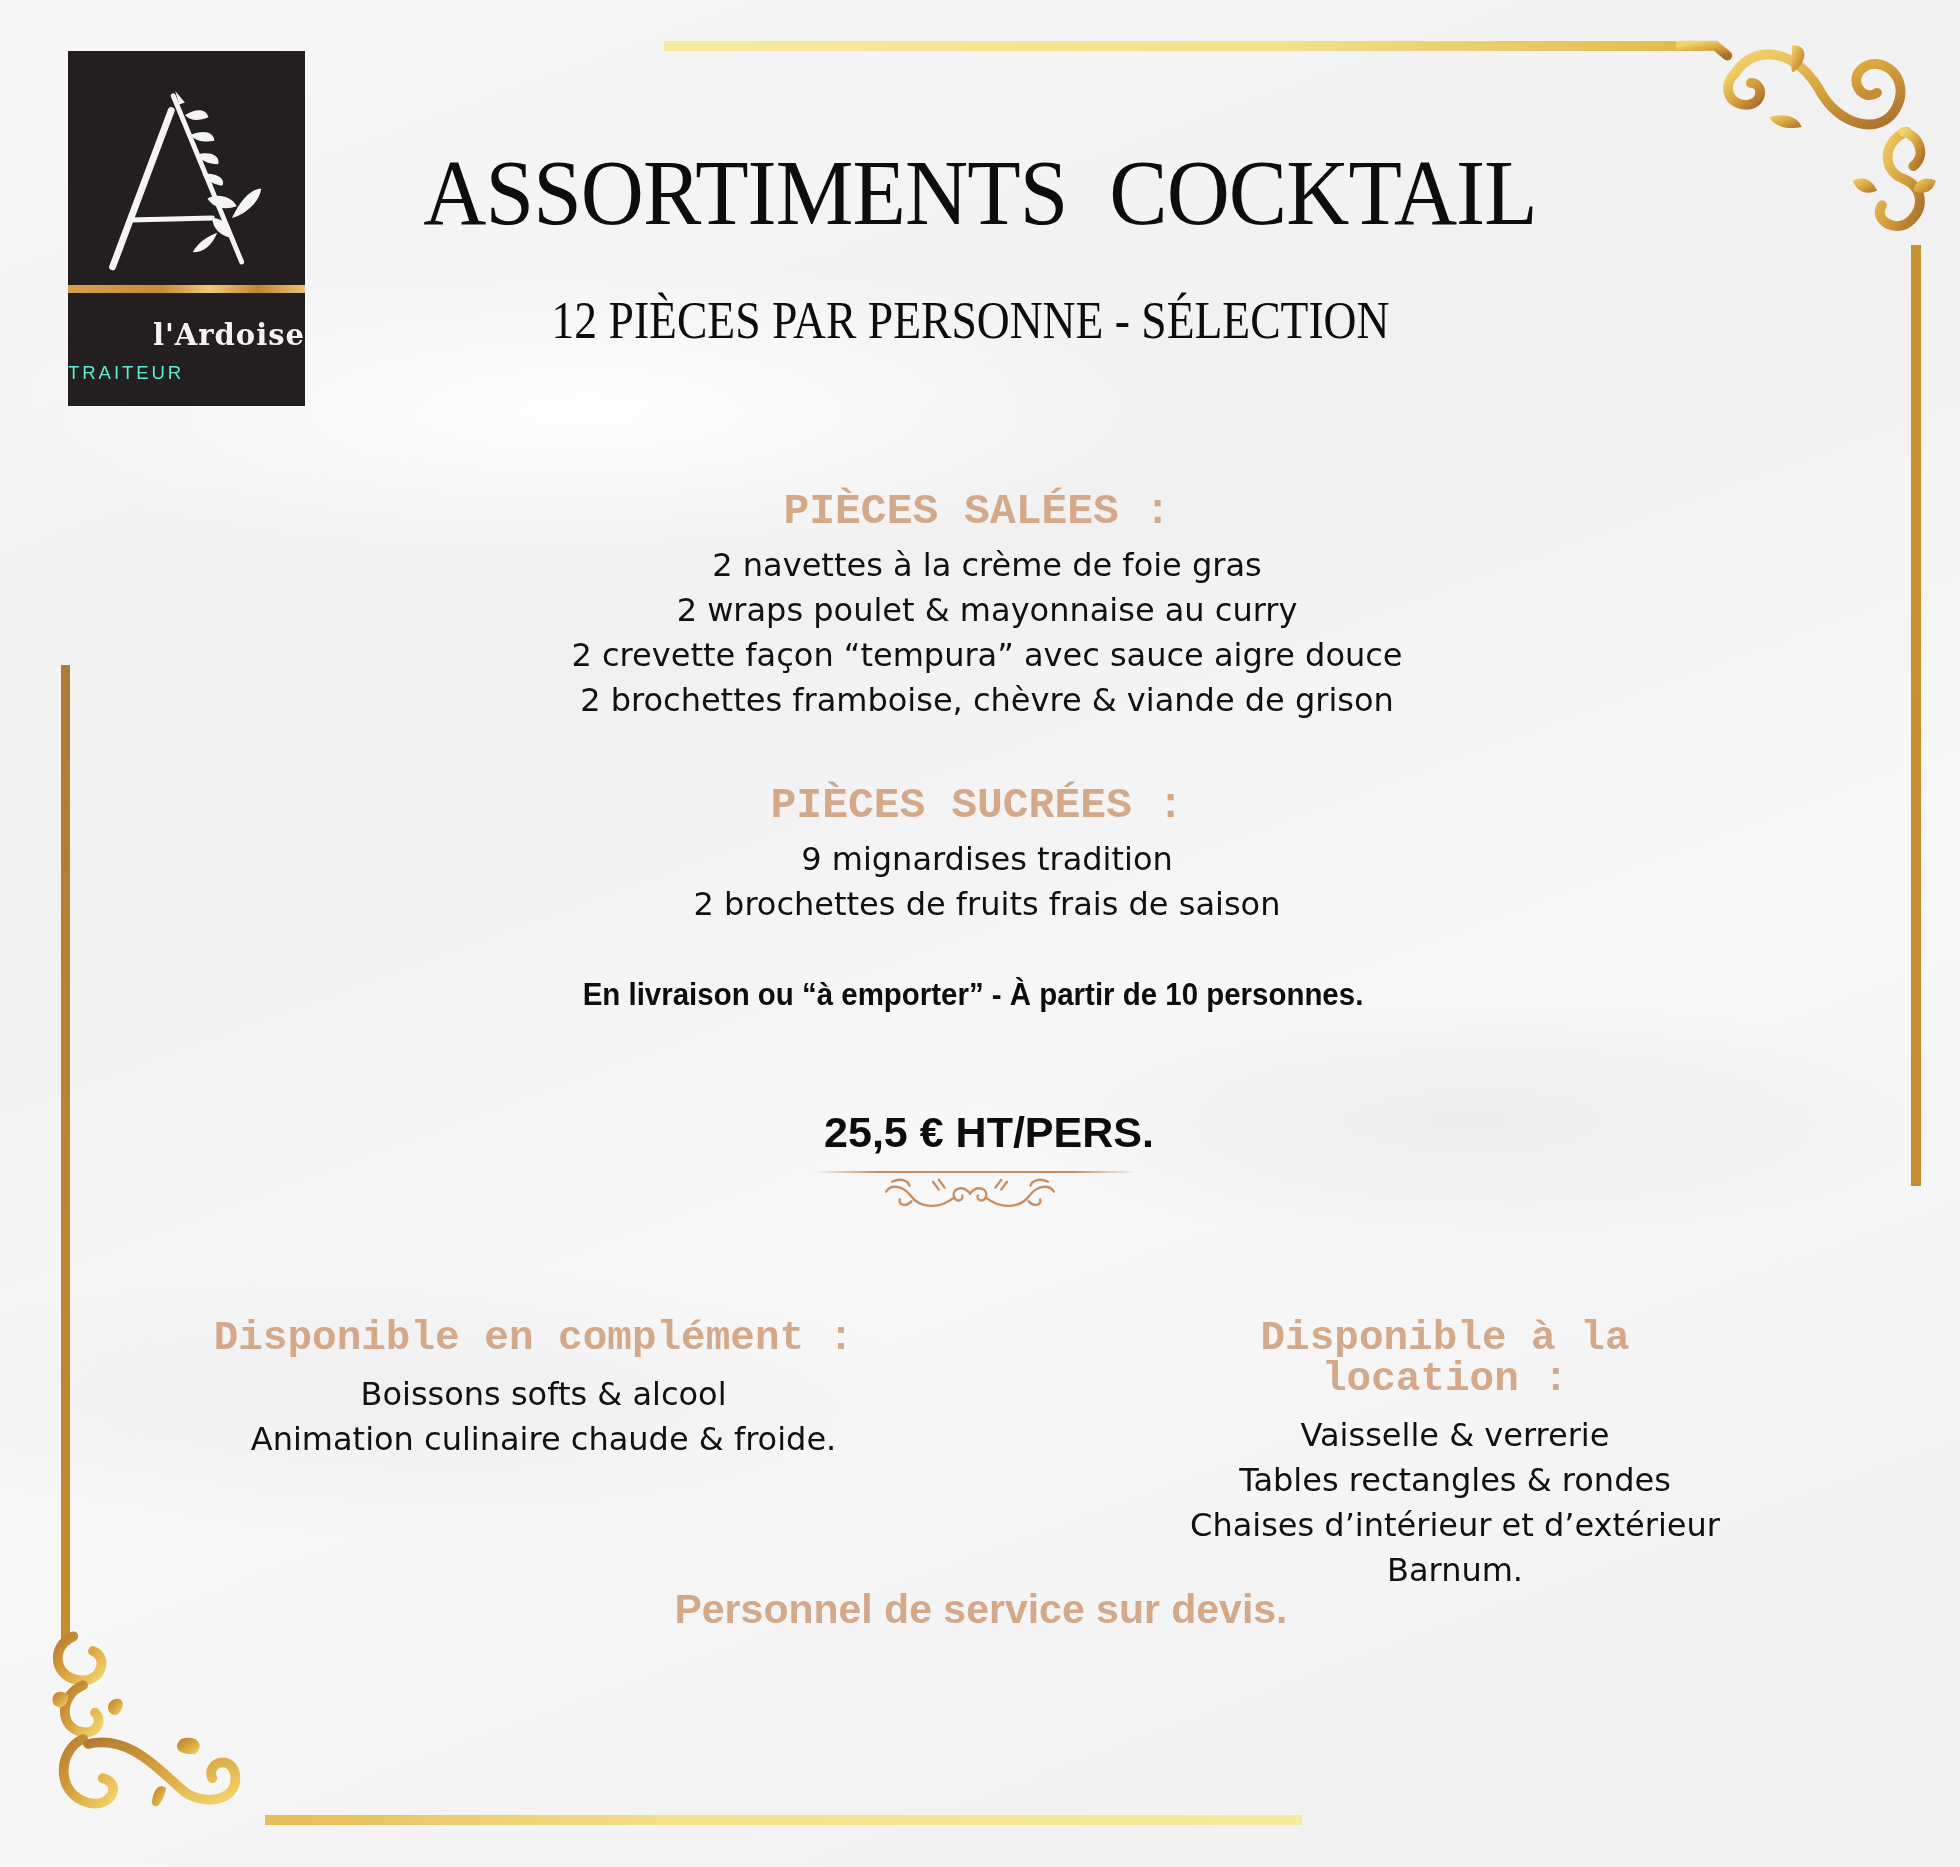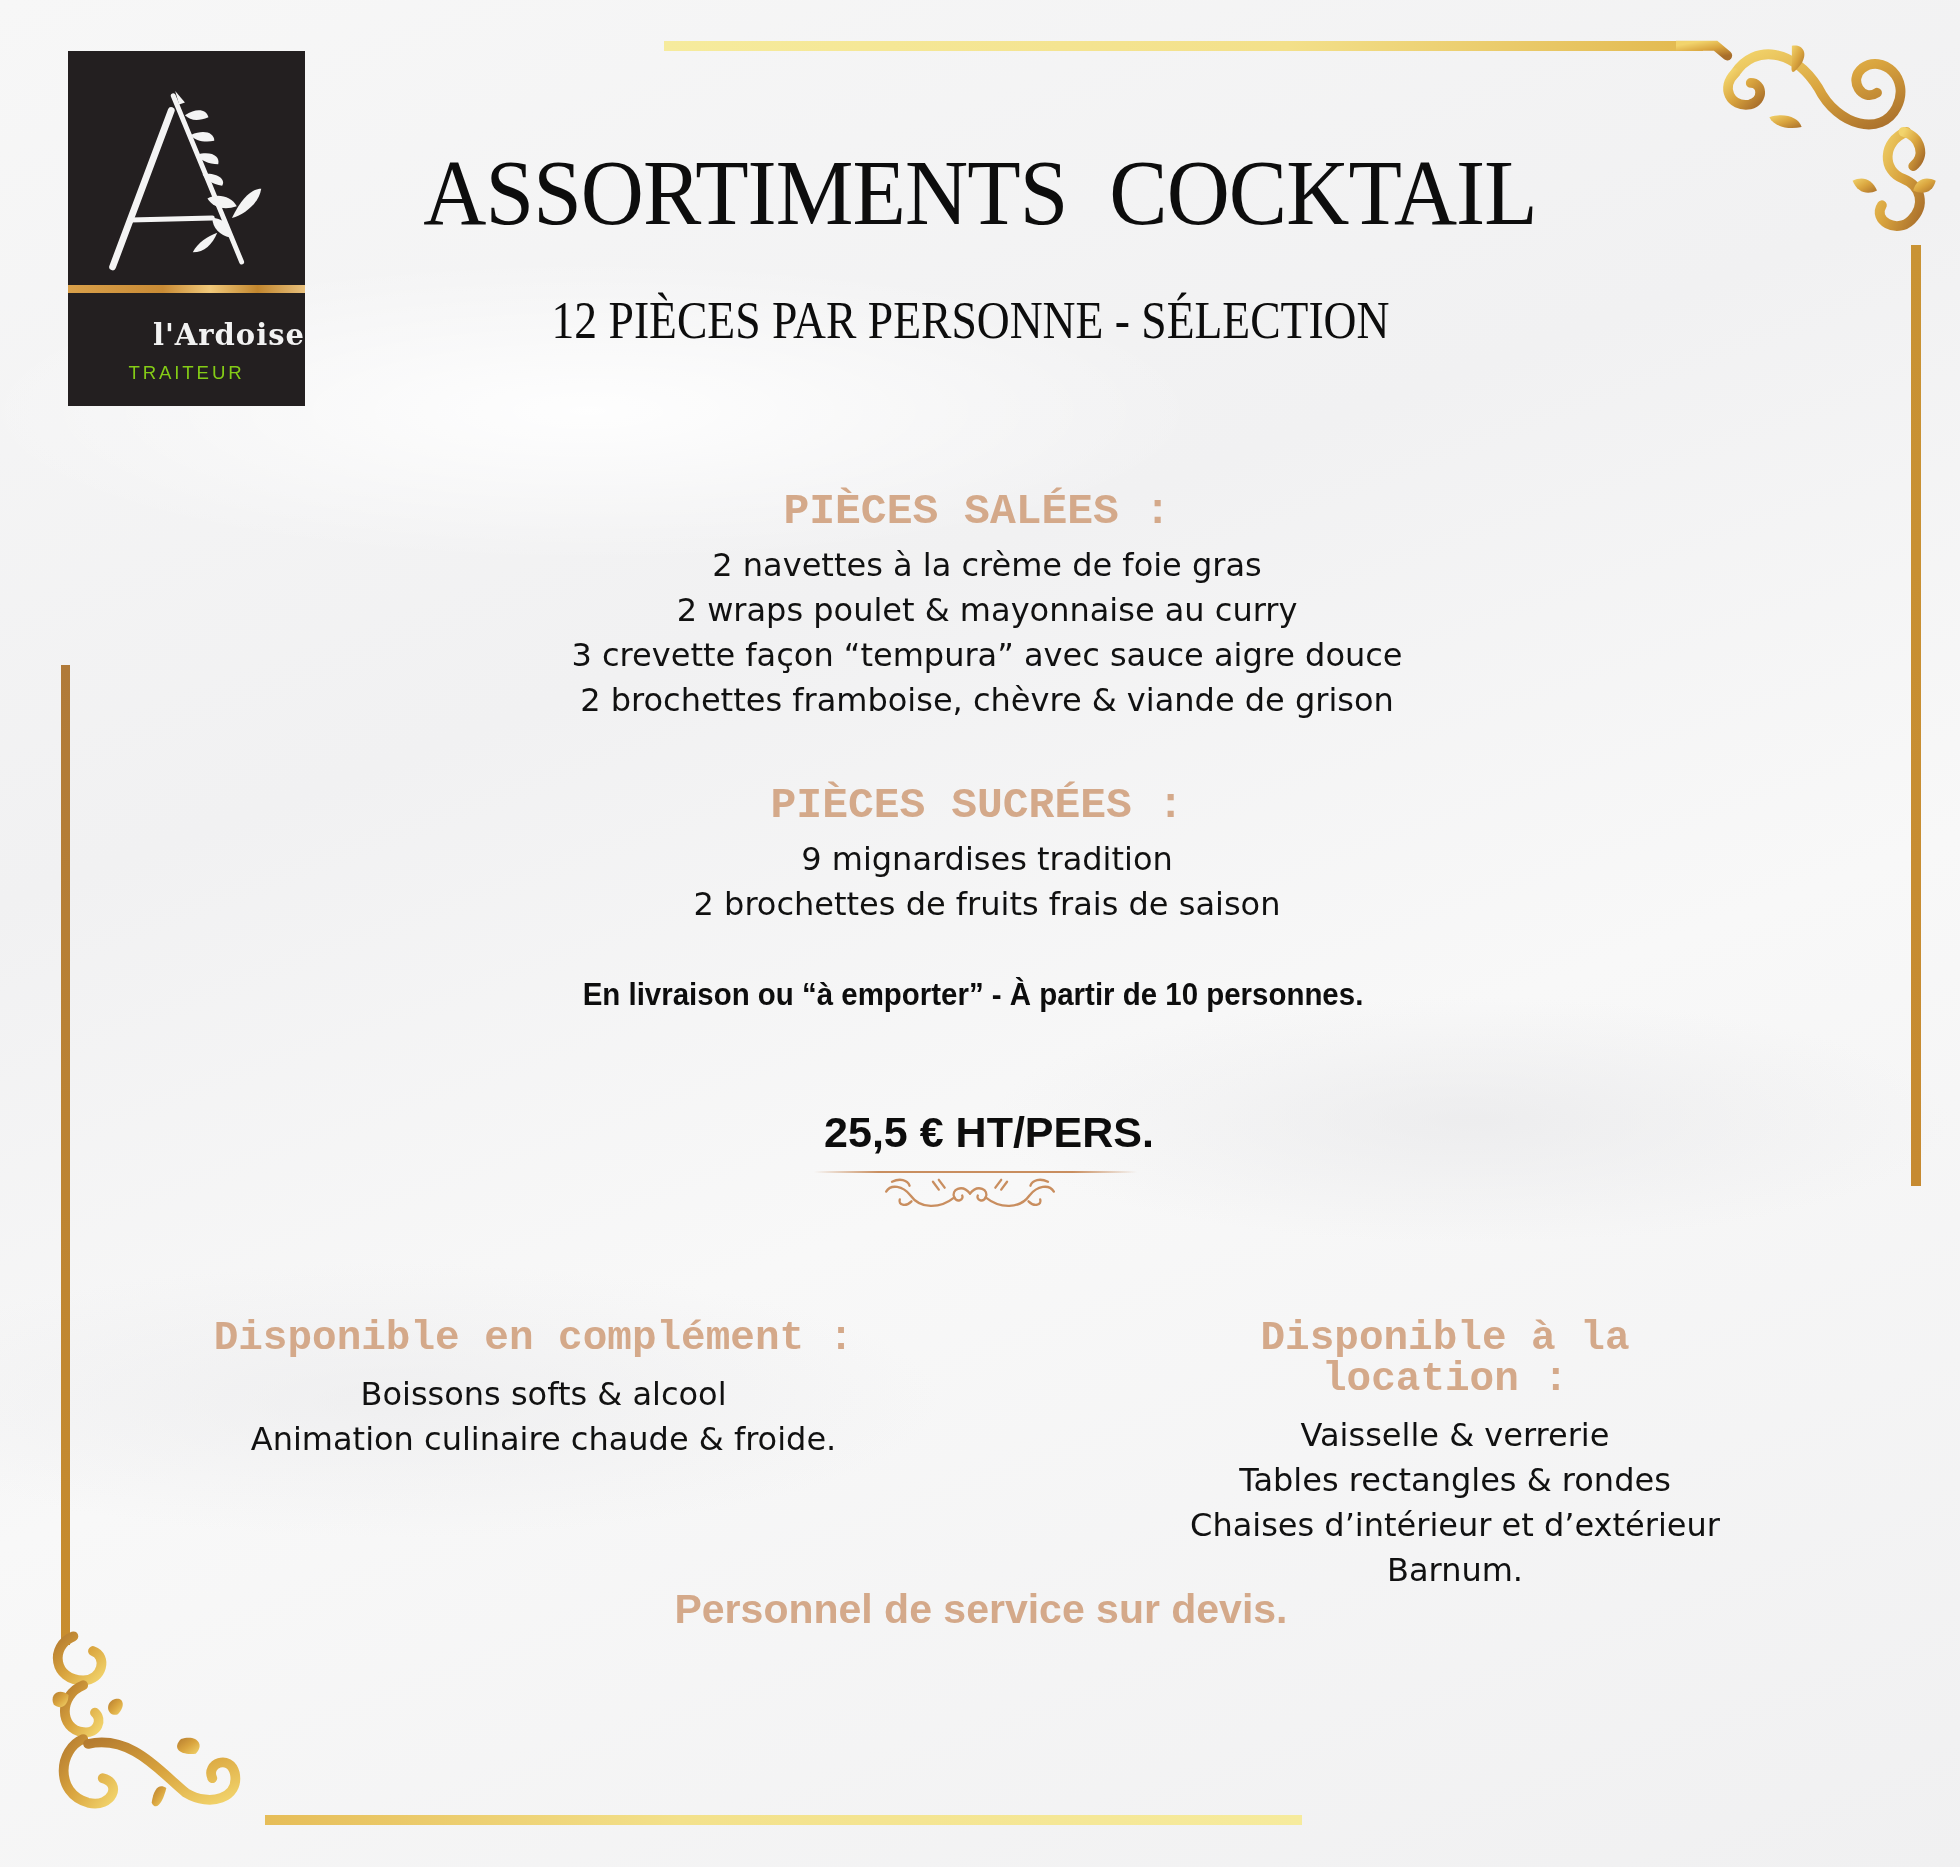--- a/index.html
+++ b/index.html
@@ -25,22 +25,22 @@
     position: absolute; left: 0; right: 0; top: 234px; height: 7.8px;
     background: linear-gradient(90deg, #d9a04a, #c98b35 40%, #f1c97a 60%, #c2862e 80%, #e8c07c);
   }
   .logo-monogram { position: absolute; left: 27.4px; top: 19.6px; width: 176px; height: 206px; }
   .logo-name {
     position: absolute; left: 0; right: 0; top: 267px; text-align: right;
     font-family: "DejaVu Serif", serif; font-weight: bold; font-size: 29px; color: #f2f2f2;
     letter-spacing: 1px;
   }
   .logo-sub {
-    position: absolute; left: 0; right: 0; top: 311px; text-align: center;
-    font-family: "Liberation Sans", sans-serif; font-size: 18.6px; color: #84cc16; letter-spacing: 2.9px;
+    position: absolute; left: 0; right: 0; top: 311px; text-align: left;
+    font-family: "Liberation Sans", sans-serif; font-size: 18.6px; color: #5eead4; letter-spacing: 2.9px;
   }
 
   
   .line-top { left: 664px; top: 41px; width: 1039px; height: 9.8px;
     background: linear-gradient(90deg, #f6eb9d, #f3e08a 60%, #e2b84e 100%); }
   .line-right { left: 1911px; top: 245px; width: 9.8px; height: 941px;
     background: linear-gradient(180deg, #c99334, #c68a31); }
   .line-left { left: 61px; top: 665px; width: 8.8px; height: 980px;
     background: linear-gradient(180deg, #b07a39, #c88d2e); }
   .line-bottom { left: 265px; top: 1815px; width: 1037px; height: 9.8px;
@@ -178,21 +178,21 @@
   <div class="logo-sub">TRAITEUR</div>
 </div>
 
 <div class="abs title center-text" style="white-space:pre;">ASSORTIMENTS  COCKTAIL</div>
 <div class="abs subtitle center-text">12 PIÈCES PAR PERSONNE - SÉLECTION</div>
 
 <div class="abs salees center-text">
   <div class="section-heading">PIÈCES SALÉES :</div>
   <div class="item">2 navettes à la crème de foie gras</div>
   <div class="item">2 wraps poulet &amp; mayonnaise au curry</div>
-  <div class="item">3 crevette façon “tempura” avec sauce aigre douce</div>
+  <div class="item">2 crevette façon “tempura” avec sauce aigre douce</div>
   <div class="item">2 brochettes framboise, chèvre &amp; viande de grison</div>
 </div>
 
 <div class="abs sucrees center-text">
   <div class="section-heading">PIÈCES SUCRÉES :</div>
   <div class="item">9 mignardises tradition</div>
   <div class="item">2 brochettes de fruits frais de saison</div>
 </div>
 
 <div class="abs delivery center-text">En livraison ou “à emporter” - À partir de 10 personnes.</div>

